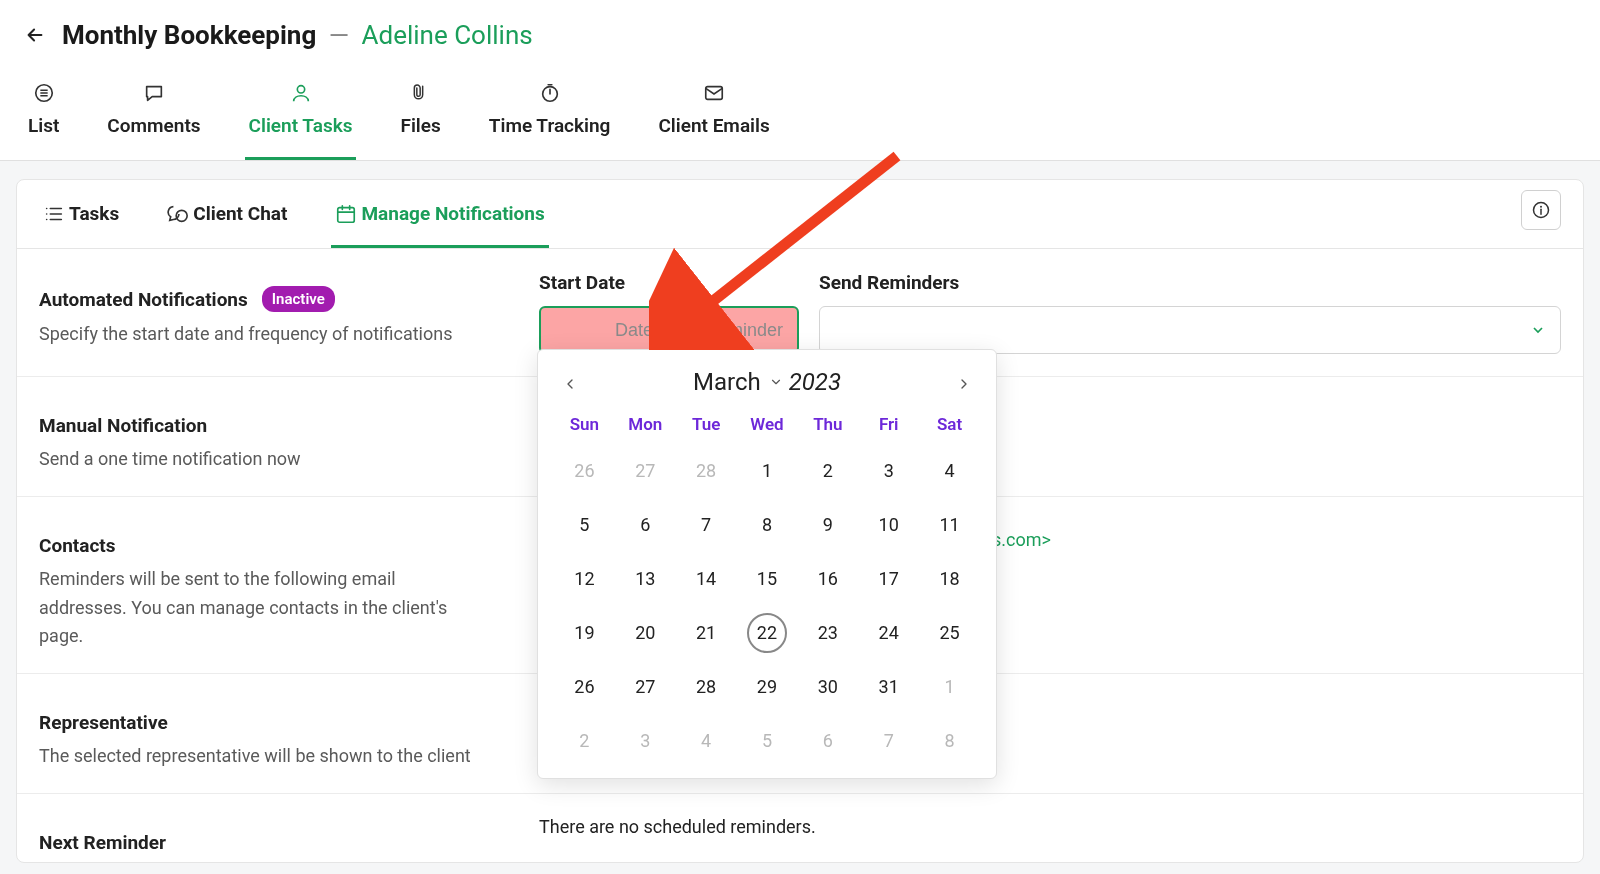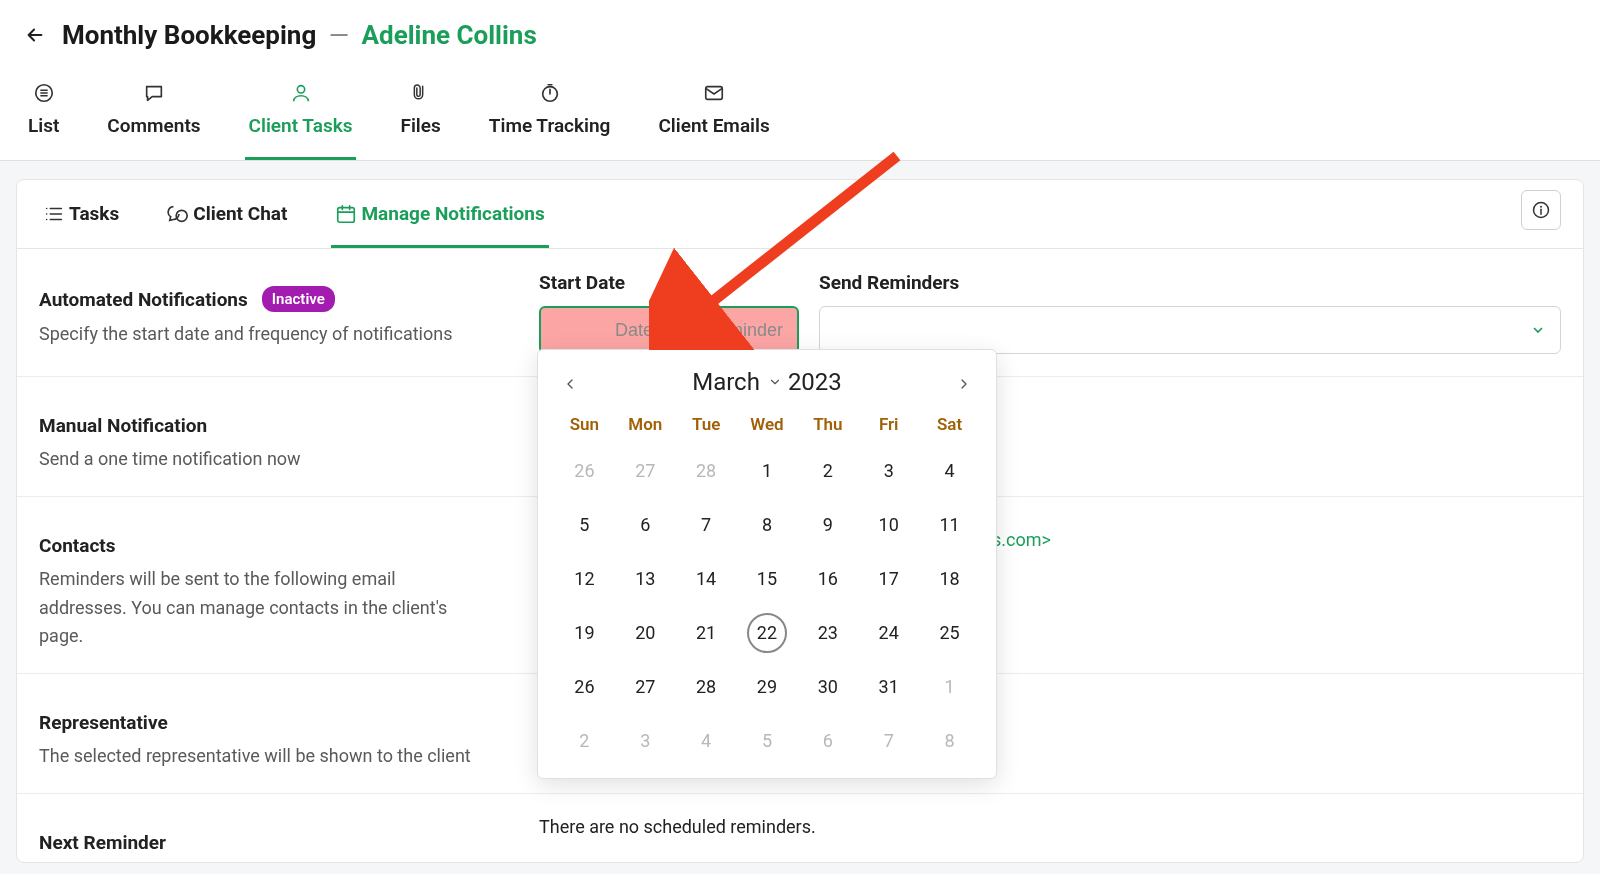--- a/index.html
+++ b/index.html
@@ -19,21 +19,21 @@
     width: 22px; height: 22px;
     display:flex; align-items:center; justify-content:center;
     cursor:pointer;
   }
   .page-title {
     font-size: 26px;
     font-weight: 700;
     color: #1a1a1a;
   }
   .page-title .dash { font-weight: 400; color: #888; margin: 0 6px; }
-  .page-title .client { color: #1b9e5a; font-weight: 700; }
+  .page-title .client { color: #1b9e5a; font-weight: 400; }
 
   .top-tabs {
     display: flex;
     align-items: center;
     gap: 40px;
     padding: 10px 24px 0 24px;
     border-bottom: 1px solid #e0e0e0;
   }
   .top-tab {
     display: flex;
@@ -143,27 +143,27 @@
     display:flex; align-items:center; justify-content:center;
     gap: 6px; padding: 6px 4px 10px 4px; position:relative;
   }
   .cal-nav {
     position:absolute; top:8px; width:28px; height:28px;
     display:flex; align-items:center; justify-content:center; cursor:pointer;
   }
   .cal-nav.left { left:2px; }
   .cal-nav.right { right:2px; }
   .cal-month { font-size:24px; color:#222; }
-  .cal-year { font-size:24px; color:#222; margin-left:0; }
+  .cal-year { font-size:24px; color:#222; margin-left:0;font-style:italic; }
   .cal-month-wrap { display:flex; align-items:center; gap:8px; }
   .cal-grid {
     display:grid; grid-template-columns: repeat(7, 1fr);
     text-align:center;
   }
-  .cal-dow { font-size:17px; font-weight:600; color:#a16207; padding:8px 0 10px 0; }
+  .cal-dow { font-size:17px; font-weight:600; color:#6d28d9; padding:8px 0 10px 0; }
   .cal-day {
     font-size:18px; color:#222; height:54px;
     display:flex; align-items:center; justify-content:center; cursor:pointer;
   }
   .cal-day.out { color:#b8b8b8; }
   .cal-day .num { width:40px; height:40px; line-height:40px; border-radius:50%; }
   .cal-day.today .num { border:2px solid #888; line-height:36px; }
 
   
   .anno-arrow {

